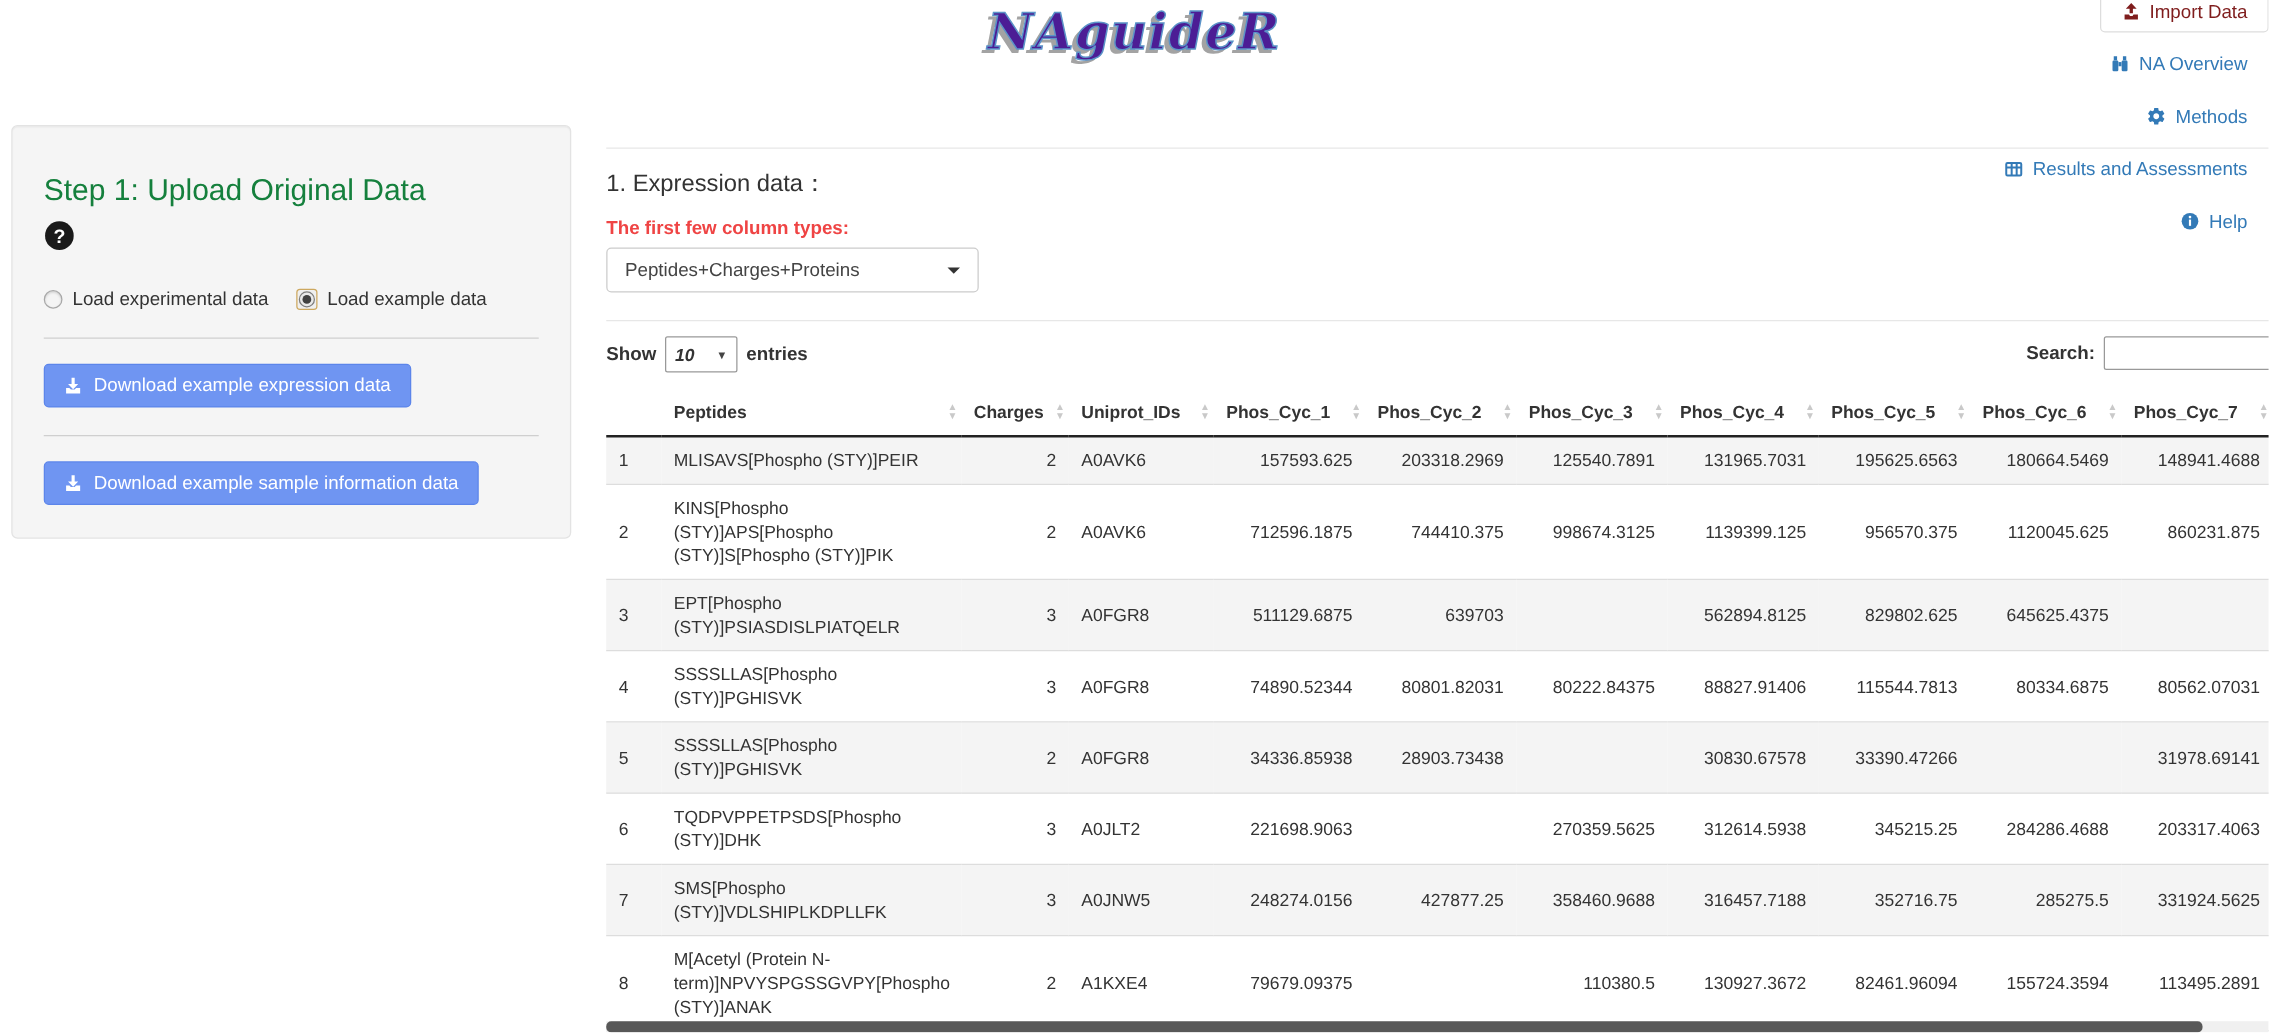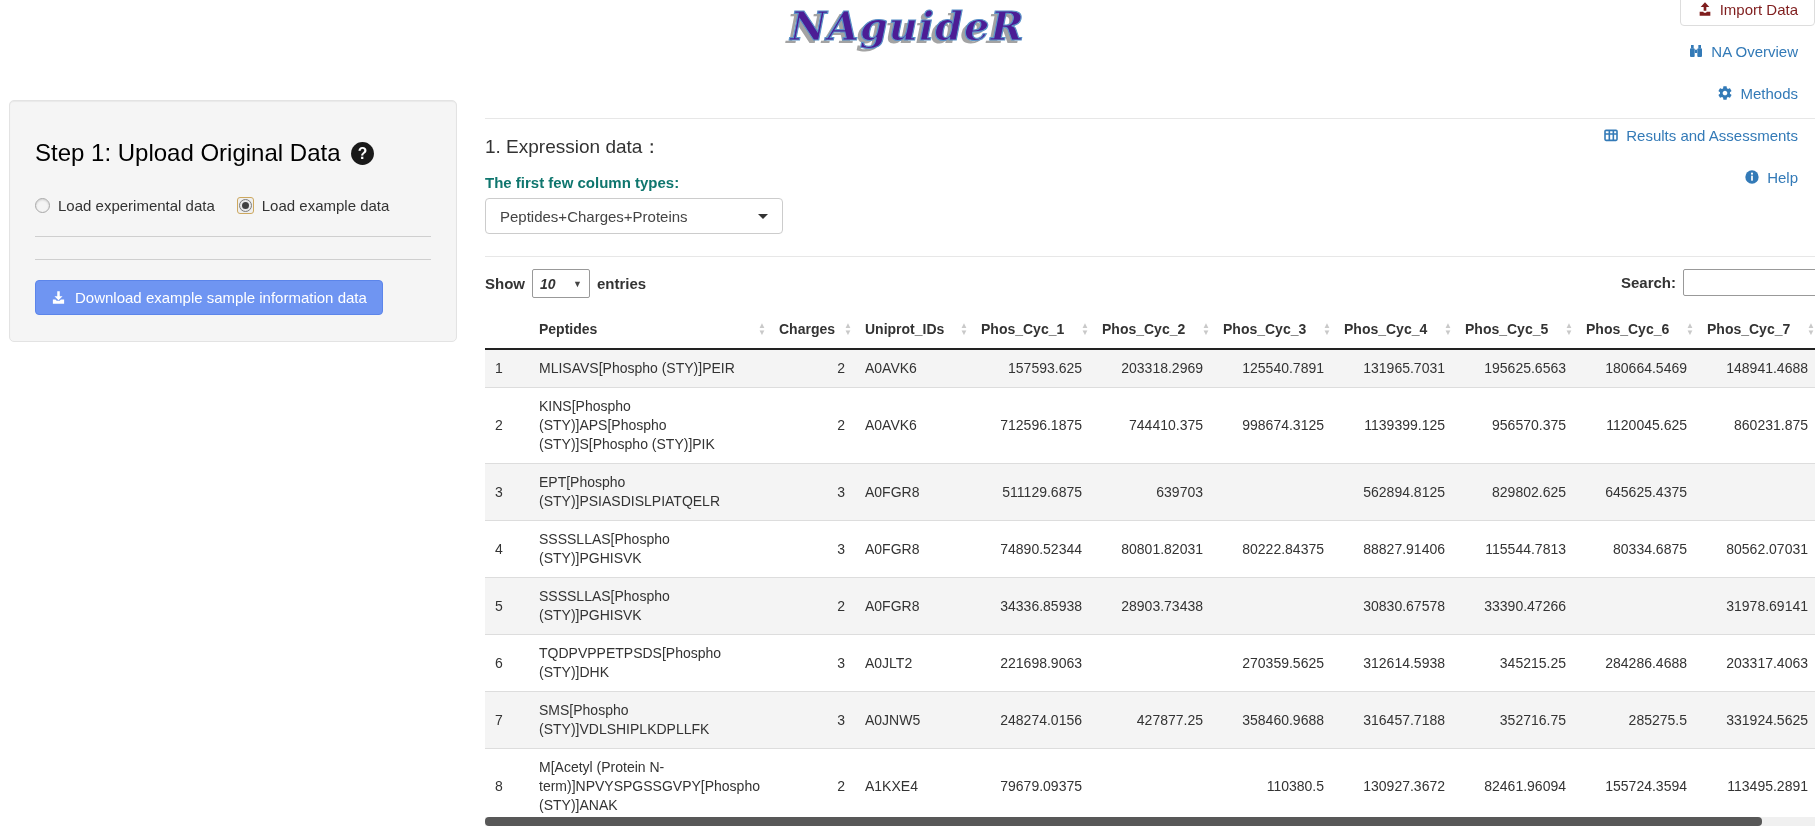--- a/index.html
+++ b/index.html
@@ -33,21 +33,21 @@
   
   .content { display:flex; align-items:flex-start; margin-top:10px; }
 
   
   .well {
     margin-left:9px; width:448px; flex:0 0 448px;
     background:#f5f5f5; border:1px solid #e3e3e3; border-radius:5px;
     box-shadow:inset 0 1px 1px rgba(0,0,0,.05);
     padding:20px 25px 26px 25px;
   }
-  .panel-title { margin-top:18px; font-size:24px; color:#000000; display:flex; align-items:center; gap:9px; }
+  .panel-title { margin-top:18px; font-size:24px; color:#15803d; display:flex; align-items:flex-start; gap:9px;flex-direction:column; }
   .panel-title svg { width:25px; height:25px; }
   .radio-row { margin-top:30px; display:flex; align-items:center; gap:22px; font-size:15px; color:#333; }
   .radio-opt { display:flex; align-items:center; gap:8px; cursor:pointer; }
   .radio-circle {
     width:15px; height:15px; border-radius:50%;
     border:1px solid #a8a8a8; background:#f4f4f4;
     box-shadow: inset 0 1px 2px rgba(0,0,0,.15);
   }
   .radio-checked-box {
     width:17px; height:17px; border:1px solid #cda85f; border-radius:3px;
@@ -64,21 +64,21 @@
     background:#6f95f2; border:1px solid #5c85ea; border-radius:4px;
     color:#fff; font-size:15px; padding:8px 15px; cursor:pointer;
     font-family:"Liberation Sans", sans-serif;
   }
   .dl-btn svg { width:15px; height:15px; }
 
   
   .main { flex:1 1 auto; margin-left:28px; min-width:0; }
   .main-hr { border:none; border-top:1px solid #e7e7e7; margin:18px 0 0 0; }
   .section-title { margin-top:15px; font-size:19px; font-weight:normal; color:#333; }
-  .col-types-label { margin-top:14px; font-size:15px; font-weight:bold; color:#0f766e; }
+  .col-types-label { margin-top:14px; font-size:15px; font-weight:bold; color:#ef4444; }
   .select-box {
     margin-top:7px; width:298px; height:36px; background:#fff;
     border:1px solid #ccc; border-radius:4px;
     display:flex; align-items:center; justify-content:space-between;
     padding:0 14px; font-size:15px; color:#444; cursor:pointer;
   }
   .caret-down { width:0; height:0; border-left:5px solid transparent; border-right:5px solid transparent; border-top:5px solid #333; }
 
   .dt-controls { position:relative; width:1333px; margin-top:22px; padding-top:12px; border-top:1px solid #e7e7e7; height:44px; }
   .dt-length { display:flex; align-items:center; gap:7px; font-size:15px; font-weight:600; color:#333; }
@@ -186,20 +186,27 @@
         <label class="radio-opt">
           <span class="radio-checked-box">
               <span class="dot-outer">
                 <span class="dot-inner"></span>
               </span>
             </span>
           <span>Load example data</span>
         </label>
       </div>
       <hr>
+      <button class="dl-btn">
+        <svg viewBox="0 0 24 24" fill="currentColor">
+            <path d="M10 2h4v8h4.5L12 16.5 5.5 10H10z"></path>
+            <path d="M3 15v7h18v-7h-5.2l-1.9 2H9.1l-1.9-2z"></path>
+          </svg>
+        <span>Download example expression data</span>
+      </button>
       <hr>
       <button class="dl-btn">
         <svg viewBox="0 0 24 24" fill="currentColor">
             <path d="M10 2h4v8h4.5L12 16.5 5.5 10H10z"></path>
             <path d="M3 15v7h18v-7h-5.2l-1.9 2H9.1l-1.9-2z"></path>
           </svg>
         <span>Download example sample information data</span>
       </button>
     </div>
 

